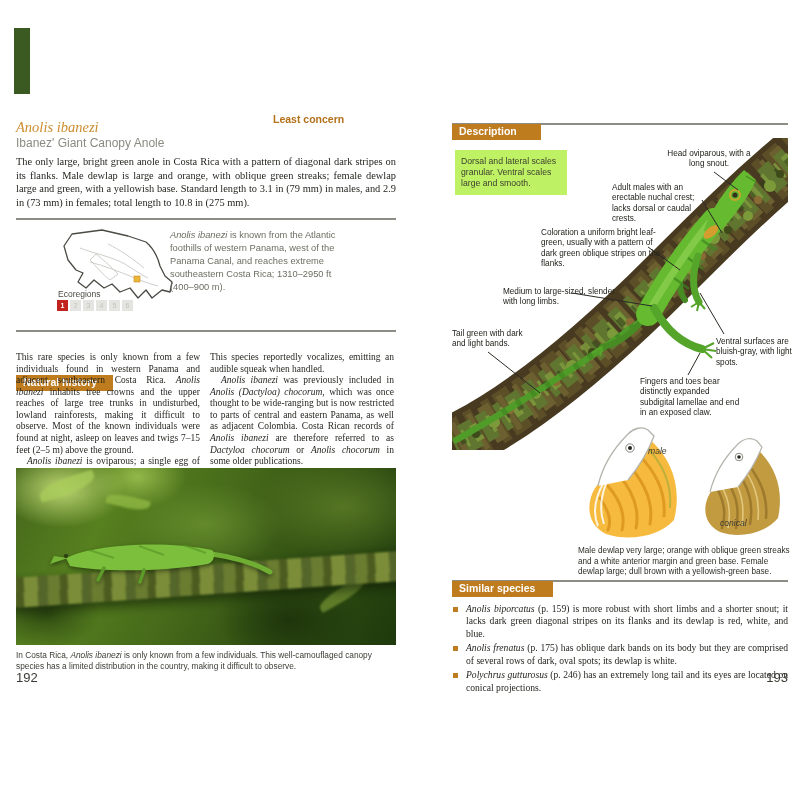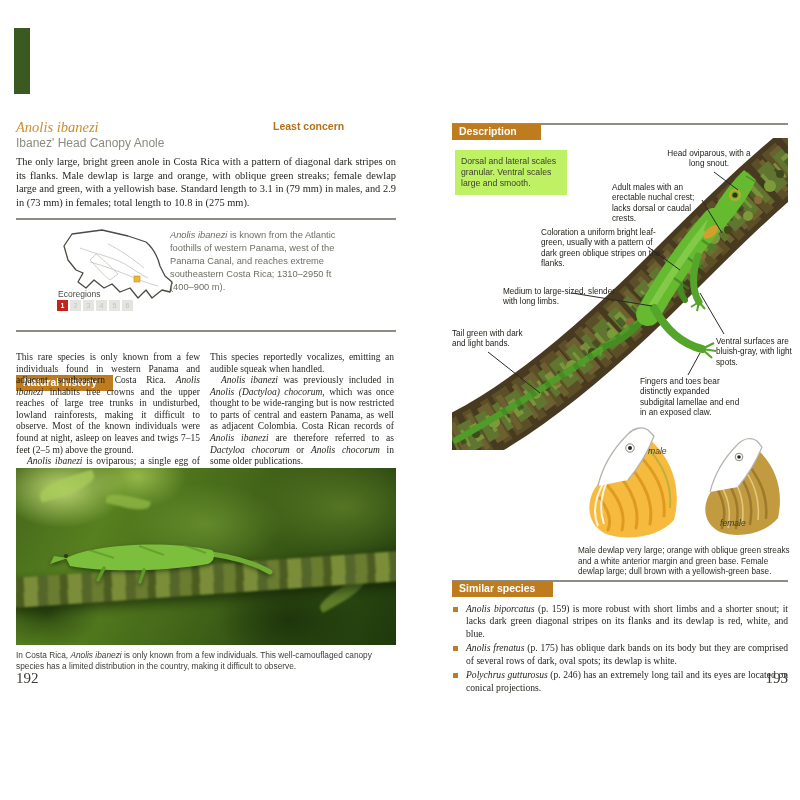--- a/index.html
+++ b/index.html
@@ -9,21 +9,21 @@
   
   .sans{font-family:"Liberation Sans",sans-serif;}
   .serif{font-family:"Liberation Serif",serif;}
   .heading-bar{background:var(--heading-bar,#bf7c1e);color:#fff;font-family:"Liberation Sans",sans-serif;
                font-weight:bold;font-size:10.5px;line-height:15px;padding:0 0 0 7px;height:16px;}
   .section-rule{background:#8d8d86;height:1.5px;}
   
   #thumb-tab{left:14px;top:28px;width:16px;height:66px;background:#3a5a22;}
   #species-title{left:16px;top:119px;font-style:italic;font-size:14.5px;color:var(--species-title,#cd8c2e);}
   #common-name{left:16px;top:136px;font-size:12px;color:#8b8b83;}
-  #status-label{left:273px;top:120px;width:120px;font-weight:bold;font-size:10.5px;color:var(--status-text,#b5701a);}
+  #status-label{left:273px;top:113px;width:120px;font-weight:bold;font-size:10.5px;color:var(--status-text,#b5701a);}
   #intro{left:16px;top:155px;width:380px;font-size:10.4px;line-height:1.32;text-align:justify;}
   #rule-intro{left:16px;top:218px;width:380px;}
   #range-map{left:50px;top:226px;}
   #ecoregions-label{left:58px;top:289px;font-size:8.5px;color:#4a4a42;}
   #legend-row{left:57px;top:300px;display:flex;gap:2px;}
   .legend-box{width:11px;height:11px;font-size:7px;line-height:11px;text-align:center;
               font-family:"Liberation Sans",sans-serif;}
   .legend-box.active{background:var(--ecoregion-active,#c3231d);color:#fff;font-weight:bold;}
   .legend-box.inactive{background:#e4e4e0;color:#c4c4be;}
   #map-caption{left:170px;top:229px;width:168px;font-family:"Liberation Sans",sans-serif;
@@ -48,21 +48,21 @@
   #photo-branch{position:absolute;left:-12px;top:96px;width:420px;height:30px;transform:rotate(-4deg);
       background:repeating-linear-gradient(92deg,#6a7c30 0 12px,#4c5c20 12px 20px,#7b8d38 20px 34px,#55662a 34px 44px);
       border-radius:16px;filter:blur(1.2px);box-shadow:0 5px 12px rgba(8,18,3,.6);}
   .leaf{position:absolute;background:#8fb844;border-radius:60% 5% 60% 5%;filter:blur(.8px);opacity:.8;}
   #leaf-1{left:22px;top:10px;width:58px;height:16px;transform:rotate(-18deg);background:#a8cc5a;}
   #leaf-2{left:90px;top:28px;width:44px;height:12px;transform:rotate(14deg);}
   #leaf-3{left:300px;top:120px;width:52px;height:13px;transform:rotate(-30deg);background:#6d8c30;}
   #photo-lizard{position:absolute;left:28px;top:60px;filter:blur(.3px) drop-shadow(0 2px 2px rgba(10,20,4,.5));}
   #photo-caption{left:16px;top:650px;width:380px;font-family:"Liberation Sans",sans-serif;
                  font-size:8.3px;line-height:1.3;color:#3c3c35;}
-  .page-number{font-family:Liberation Serif, serif;font-size:15px;color:#3a3a34;}
+  .page-number{font-family:Liberation Sans, sans-serif;font-size:13px;color:#3a3a34;}
   #page-number-left{left:16px;top:670px;}
   #page-number-right{left:748px;top:670px;width:40px;text-align:right;}
   
   #rule-desc{left:452px;top:123px;width:336px;}
   #desc-bar{left:452px;top:124px;width:82px;}
   #scales-note{left:455px;top:150px;width:100px;background:#bef264;padding:6px 6px;
                font-family:"Liberation Sans",sans-serif;font-size:8.7px;line-height:1.28;color:#3e3e30;}
   #species-illustration{left:452px;top:138px;}
   .callout{position:absolute;font-family:"Liberation Sans",sans-serif;font-size:8.2px;
            line-height:1.26;color:#22221c;}
@@ -90,21 +90,21 @@
   .ss-bullet{position:absolute;left:1px;top:3.5px;width:5px;height:5px;background:var(--heading-bar,#bf7c1e);}
 </style>
 </head>
 <body>
 
 <div>
 
   <div class="abs" id="thumb-tab"></div>
 
   <div class="abs serif" id="species-title">Anolis ibanezi</div>
-  <div class="abs sans" id="common-name">Ibanez' Head Canopy Anole</div>
+  <div class="abs sans" id="common-name">Ibanez' Giant Canopy Anole</div>
   <div class="abs sans" id="status-label">Least concern</div>
 
   <div class="abs" id="intro">The only large, bright green anole in Costa Rica with a pattern of diagonal dark stripes on its flanks. Male dewlap is large and orange, with oblique green streaks; female dewlap large and green, with a yellowish base. Standard length to 3.1 in (79 mm) in males, and 2.9 in (73 mm) in females; total length to 10.8 in (275 mm).</div>
   <div class="abs section-rule" id="rule-intro"></div>
 
   <svg class="abs" id="range-map" width="135" height="82" viewBox="0 0 135 82">
     <path d="M22,8 L52,4 L78,10 L96,16 C103,22 108,32 110,40 L115,50 L122,56 L120,66 L112,64 L102,72 L96,64 L88,72 L80,62 L70,66 L62,58 L54,62 L44,54 L36,62 L28,56 L33,47 L26,44 L18,34 L14,20 Z" fill="#ffffff" stroke="#4a4a44" stroke-width="1.3" stroke-linejoin="round"></path>
     <g stroke="#c2c2bc" stroke-width="0.8" fill="none">
       <path d="M30,22 C45,28 60,30 75,38 C83,43 90,48 98,52"></path>
       <path d="M40,36 C55,40 70,46 85,52 C92,55 100,58 108,60"></path>
@@ -260,21 +260,21 @@
     </g>
     <g stroke="#e7cf87" stroke-width="1.5" fill="none" opacity="0.9">
       <path d="M50,30 C62,46 68,62 66,84"></path>
         <path d="M39,39 C49,54 53,68 50,90"></path>
         <path d="M29,50 C37,62 39,76 36,92"></path>
     </g>
     <path d="M18,56 C22,40 32,22 46,8 C52,2 60,1 65,5 L70,11 C64,26 55,40 46,51" fill="#ffffff" stroke="#b4b4ac" stroke-width="1.2"></path>
     <circle cx="47" cy="21" r="3.8" fill="#ffffff" stroke="#8a8a82" stroke-width="1"></circle>
     <circle cx="47" cy="21" r="1.8" fill="#25251f"></circle>
   </svg>
-  <div class="dewlap-label" id="female-label">female</div>
+  <div class="dewlap-label" id="female-label">conical</div>
 
   <div class="abs" id="dewlap-caption">Male dewlap very large; orange with oblique green streaks and a white anterior margin and green base. Female dewlap large; dull brown with a yellowish-green base.</div>
 
   <div class="abs section-rule" id="rule-ss"></div>
   <div class="abs heading-bar" id="ss-bar">Similar species</div>
   <div class="abs" id="ss-list">
     <div class="ss-item">
       <span class="ss-bullet"></span>
       <span><i>Anolis biporcatus</i><span> (p. 159) is more robust with short limbs and a shorter snout; it lacks dark green diagonal stripes on its flanks and its dewlap is red, white, and blue.</span></span>
     </div>

